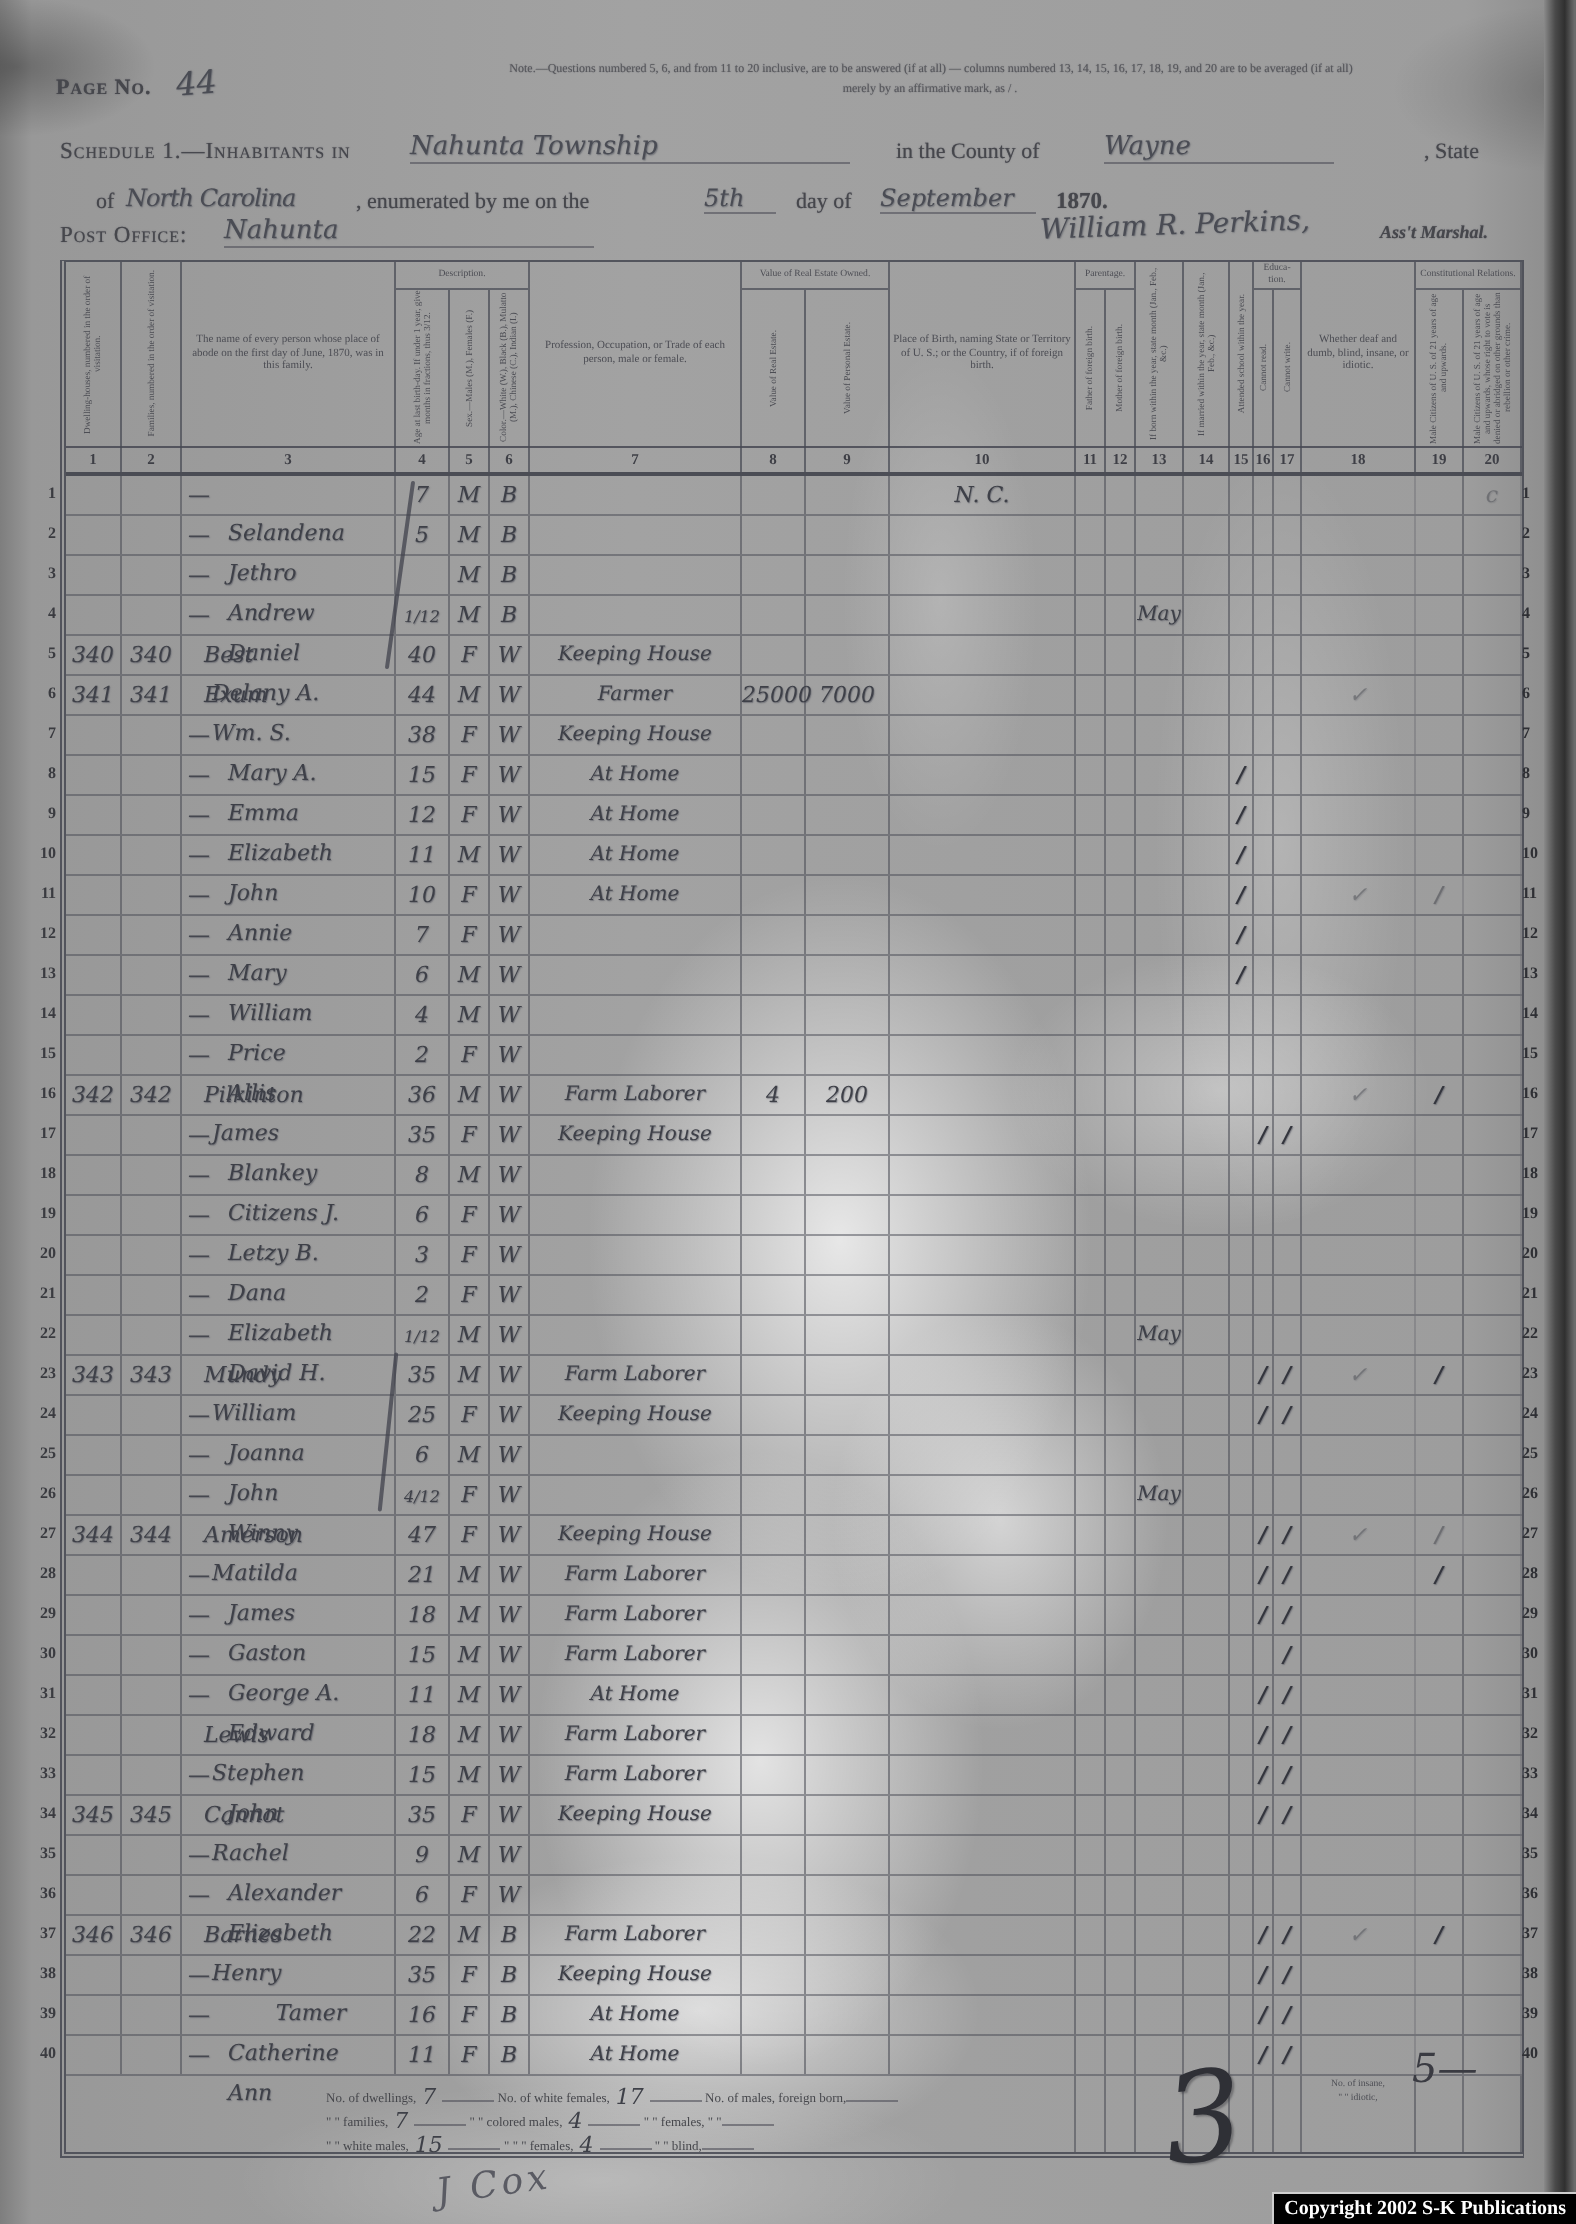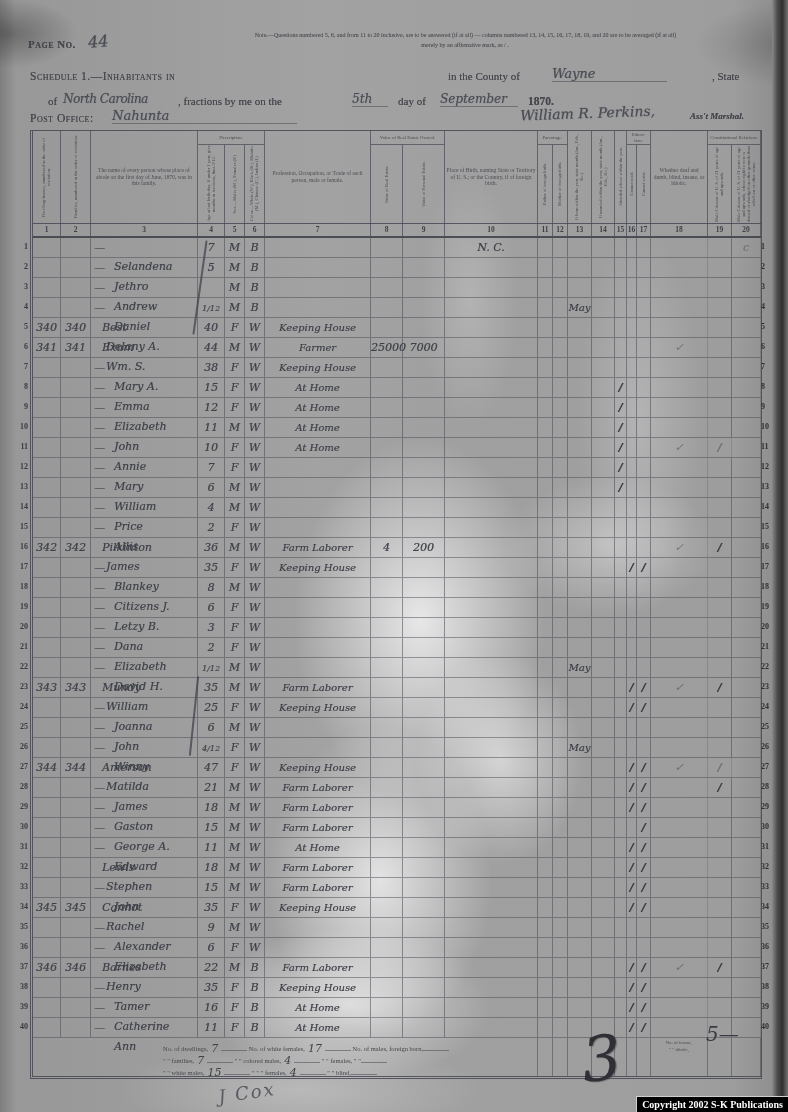--- a/index.html
+++ b/index.html
@@ -89,27 +89,28 @@
   <div class="scan"></div>
   <div class="right-edge"></div>
 
 
   <div class="pr sc" style="left:28px;top:38px;font-size:11px;font-weight:bold;">Page No.</div>
   <div class="hw" style="left:88px;top:32px;font-size:16px;transform:rotate(-5deg);">44</div>
   <div class="pr blur1" style="left:168px;top:32px;width:595px;font-size:6px;text-align:center;opacity:.8;">Note.—Questions numbered 5, 6, and from 11 to 20 inclusive, are to be answered (if at all) — columns numbered 13, 14, 15, 16, 17, 18, 19, and 20 are to be averaged (if at all)</div>
   <div class="pr blur1" style="left:300px;top:42px;width:330px;font-size:6px;text-align:center;opacity:.8;">merely by an affirmative mark, as / .</div>
 
   <div class="pr sc" style="left:30px;top:70px;font-size:11.5px;">Schedule 1.—Inhabitants in</div>
+  <div class="hw" style="left:205px;top:66px;font-size:13px;"><span class="ul" style="min-width:220px;">Nahunta Township</span></div>
   <div class="pr" style="left:448px;top:70px;font-size:11px;">in the County of</div>
   <div class="hw" style="left:552px;top:66px;font-size:13px;"><span class="ul" style="min-width:115px;">Wayne</span></div>
   <div class="pr" style="left:712px;top:70px;font-size:11px;">, State</div>
 
   <div class="pr" style="left:48px;top:95px;font-size:11px;">of</div>
   <div class="hw" style="left:63px;top:92px;font-size:12px;letter-spacing:-.5px;">North Carolina</div>
-  <div class="pr" style="left:178px;top:95px;font-size:11px;">, fractions by me on the</div>
+  <div class="pr" style="left:178px;top:95px;font-size:11px;">, enumerated by me on the</div>
   <div class="hw" style="left:352px;top:92px;font-size:12px;"><span class="ul" style="min-width:36px;">5th</span></div>
   <div class="pr" style="left:398px;top:95px;font-size:11px;">day of</div>
   <div class="hw" style="left:440px;top:92px;font-size:12px;"><span class="ul" style="min-width:78px;">September</span></div>
   <div class="pr" style="left:528px;top:95px;font-size:11.5px;font-weight:bold;">1870.</div>
 
   <div class="pr sc" style="left:30px;top:112px;font-size:11.5px;">Post Office:</div>
   <div class="hw" style="left:112px;top:108px;font-size:13px;"><span class="ul" style="min-width:185px;">Nahunta</span></div>
   <div class="hw" style="left:520px;top:105px;font-size:14px;transform:rotate(-2deg);">William R. Perkins,</div>
   <div class="pr" style="left:690px;top:111px;font-size:9px;font-weight:bold;font-style:italic;">Ass't Marshal.</div>
 
@@ -1038,21 +1039,21 @@
           <div class="cell tick" style="width: 12px;"></div>
           <div class="cell tick" style="width: 10px;">∕</div>
           <div class="cell tick" style="width: 14px;">∕</div>
           <div class="cell stray" style="width: 57px;">✓</div>
           <div class="cell tick" style="width: 24px;">∕</div>
           <div class="cell stray" style="width: 29px;"></div>
         </div>
         <div class="row">
           <div class="cell" style="width: 28px;"></div>
           <div class="cell" style="width: 30px;"></div>
-          <div class="cell cname" style="width: 107px;"><div class="dash">—</div><div class="gname" style="margin-left: 20px;">Tamer</div></div>
+          <div class="cell cname" style="width: 107px;"><div class="dash">—</div><div class="gname" style="margin-left: 20px; text-align: center;">Tamer</div></div>
           <div class="cell" style="width: 27px;">35</div>
           <div class="cell" style="width: 20px;">F</div>
           <div class="cell" style="width: 20px;">B</div>
           <div class="cell occ" style="width: 106px;">Keeping House</div>
           <div class="cell" style="width: 32px;"></div>
           <div class="cell" style="width: 42px;"></div>
           <div class="cell" style="width: 93px;"></div>
           <div class="cell" style="width: 15px;"></div>
           <div class="cell" style="width: 15px;"></div>
           <div class="cell occ" style="width: 24px;"></div>

